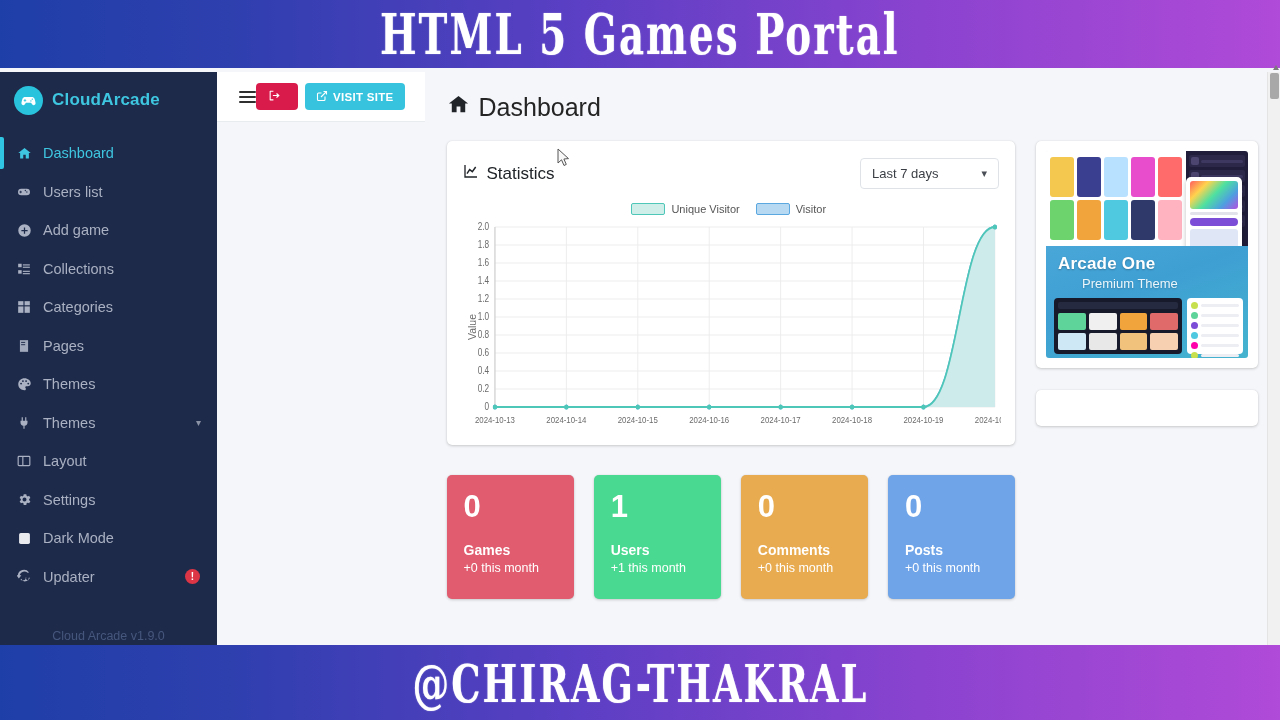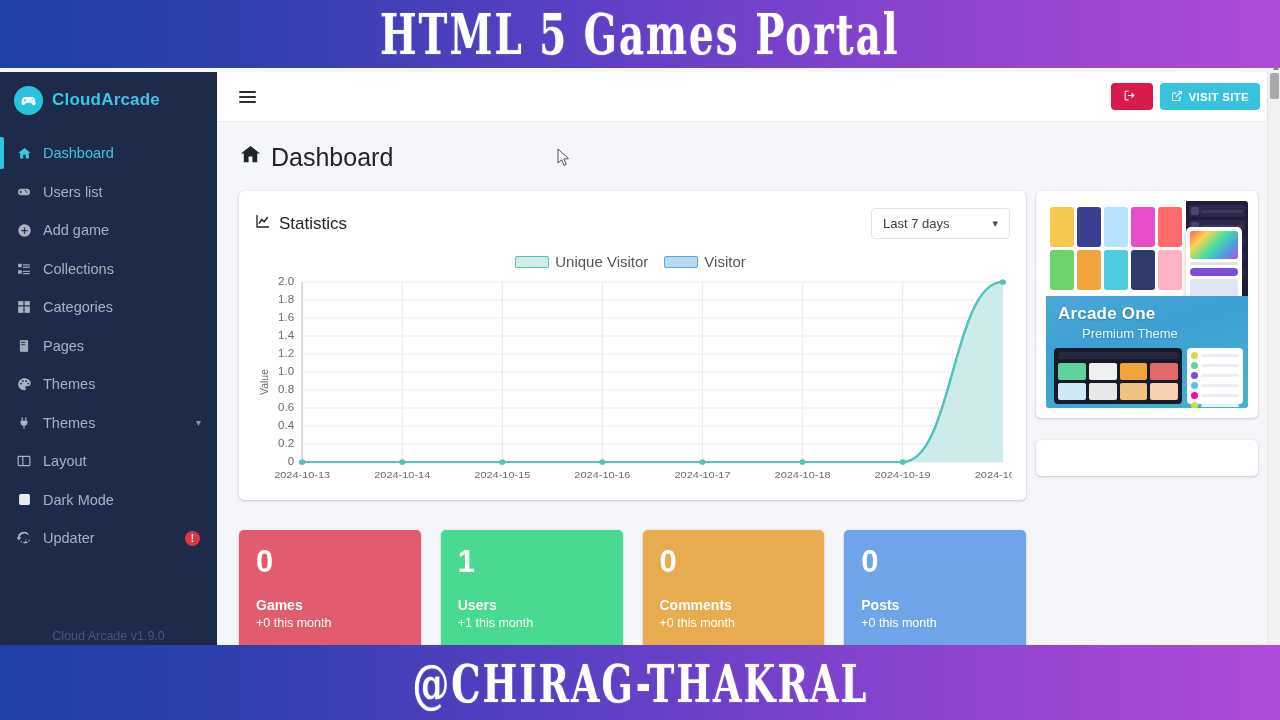--- a/index.html
+++ b/index.html
@@ -96,21 +96,21 @@
   }
   .sidebar-version {
     position: absolute; bottom: 0px; left: 0; width: 100%;
     text-align: center; font-size: 12.5px; color: #46577d;
     padding-bottom: 2px;
   }
 
   
   #main {
     flex: 1; height: 100%;
-    display: flex; flex-direction: column;
+    display: flex; 
     background: #f4f6f9;
     position: relative;
     overflow: hidden;
   }
   #topbar {
     height: 50px; min-height: 50px;
     background: #ffffff;
     display: flex; align-items: center;
     padding: 0 20px 0 22px;
     border-bottom: 1px solid #e9ecef;
@@ -128,21 +128,21 @@
   }
   .btn-logout { background: #d81b4a; padding: 0 12px; }
   .btn-visit { background: #37c3dd; }
 
   #content { flex: 1; overflow: hidden; position: relative; padding: 0 22px 0 22px; }
   .page-title {
     display: flex; align-items: center; gap: 9px;
     font-size: 25px; color: #242424; font-weight: normal;
     padding: 21px 0 19px 0;
   }
-  .row { display: flex; gap: 10px; align-items: flex-start; }
+  .row { display: flex; gap: 21px; align-items: flex-start; }
   .col-left { flex: 1; min-width: 0; }
   .col-right { width: 222px; min-width: 222px; }
 
   .card {
     background: #ffffff;
     border-radius: 5px;
     box-shadow: 0 0 1px rgba(0,0,0,.12), 0 1px 3px rgba(0,0,0,.18);
   }
   .card-header {
     display: flex; align-items: center;
@@ -164,21 +164,21 @@
     cursor: pointer;
   }
   .range-caret { font-size: 11px; color: #4a4f57; }
 
   
   .chart-wrap { padding: 6px 14px 12px 10px; }
   .chart-legend {
     display: flex; justify-content: center; align-items: center; gap: 16px;
     margin: 4px 0 6px 0;
   }
-  .legend-item { display: flex; align-items: center; gap: 6px; font-size: 15px; color: #555; }
+  .legend-item { display: flex; align-items: center; gap: 6px; font-size: 11px; color: #555; }
   .legend-swatch { width: 34px; height: 12px; border-radius: 2px; }
   .chart-area { position: relative; height: 212px; }
   .chart-svg { display: block; width: 100%; height: 212px; }
   .y-axis-title {
     position: absolute; left: 2px; top: 50%;
     transform: translateY(-50%) rotate(-90deg);
     font-size: 10.5px; color: #6b6b6b;
     transform-origin: center;
   }
 
@@ -395,20 +395,28 @@
         <div class="nav-item">
           <span class="ni-icon">
             <svg width="14" height="14" viewBox="0 0 24 24" fill="none" stroke="currentColor" stroke-width="2">
                 <rect x="2" y="4" width="20" height="16" rx="1.5"></rect>
                 <line x1="10" y1="4" x2="10" y2="20"></line>
               </svg>
           </span>
           <span>Layout</span>
         </div>
 
+        <div class="nav-item">
+          <span class="ni-icon">
+            <svg width="15" height="15" viewBox="0 0 24 24" fill="currentColor">
+                <path d="M19.4 13a7.8 7.8 0 0 0 0-2l2-1.6-2-3.4-2.4 1a7.6 7.6 0 0 0-1.7-1l-.4-2.6H10.7l-.4 2.6c-.6.2-1.2.6-1.7 1l-2.4-1-2 3.4L6.2 11a7.8 7.8 0 0 0 0 2l-2 1.6 2 3.4 2.4-1c.5.4 1.1.8 1.7 1l.4 2.6h4.2l.4-2.6c.6-.2 1.2-.6 1.7-1l2.4 1 2-3.4zM12 15.2A3.2 3.2 0 1 1 12 8.8a3.2 3.2 0 0 1 0 6.4z"></path>
+              </svg>
+          </span>
+          <span>Settings</span>
+        </div>
 
         <div class="nav-item">
           <span class="ni-icon">
             <svg width="13" height="13" viewBox="0 0 24 24">
                 <rect x="2" y="2" width="20" height="20" rx="3" fill="#e8eaee"></rect>
               </svg>
           </span>
           <span>Dark Mode</span>
         </div>
 

